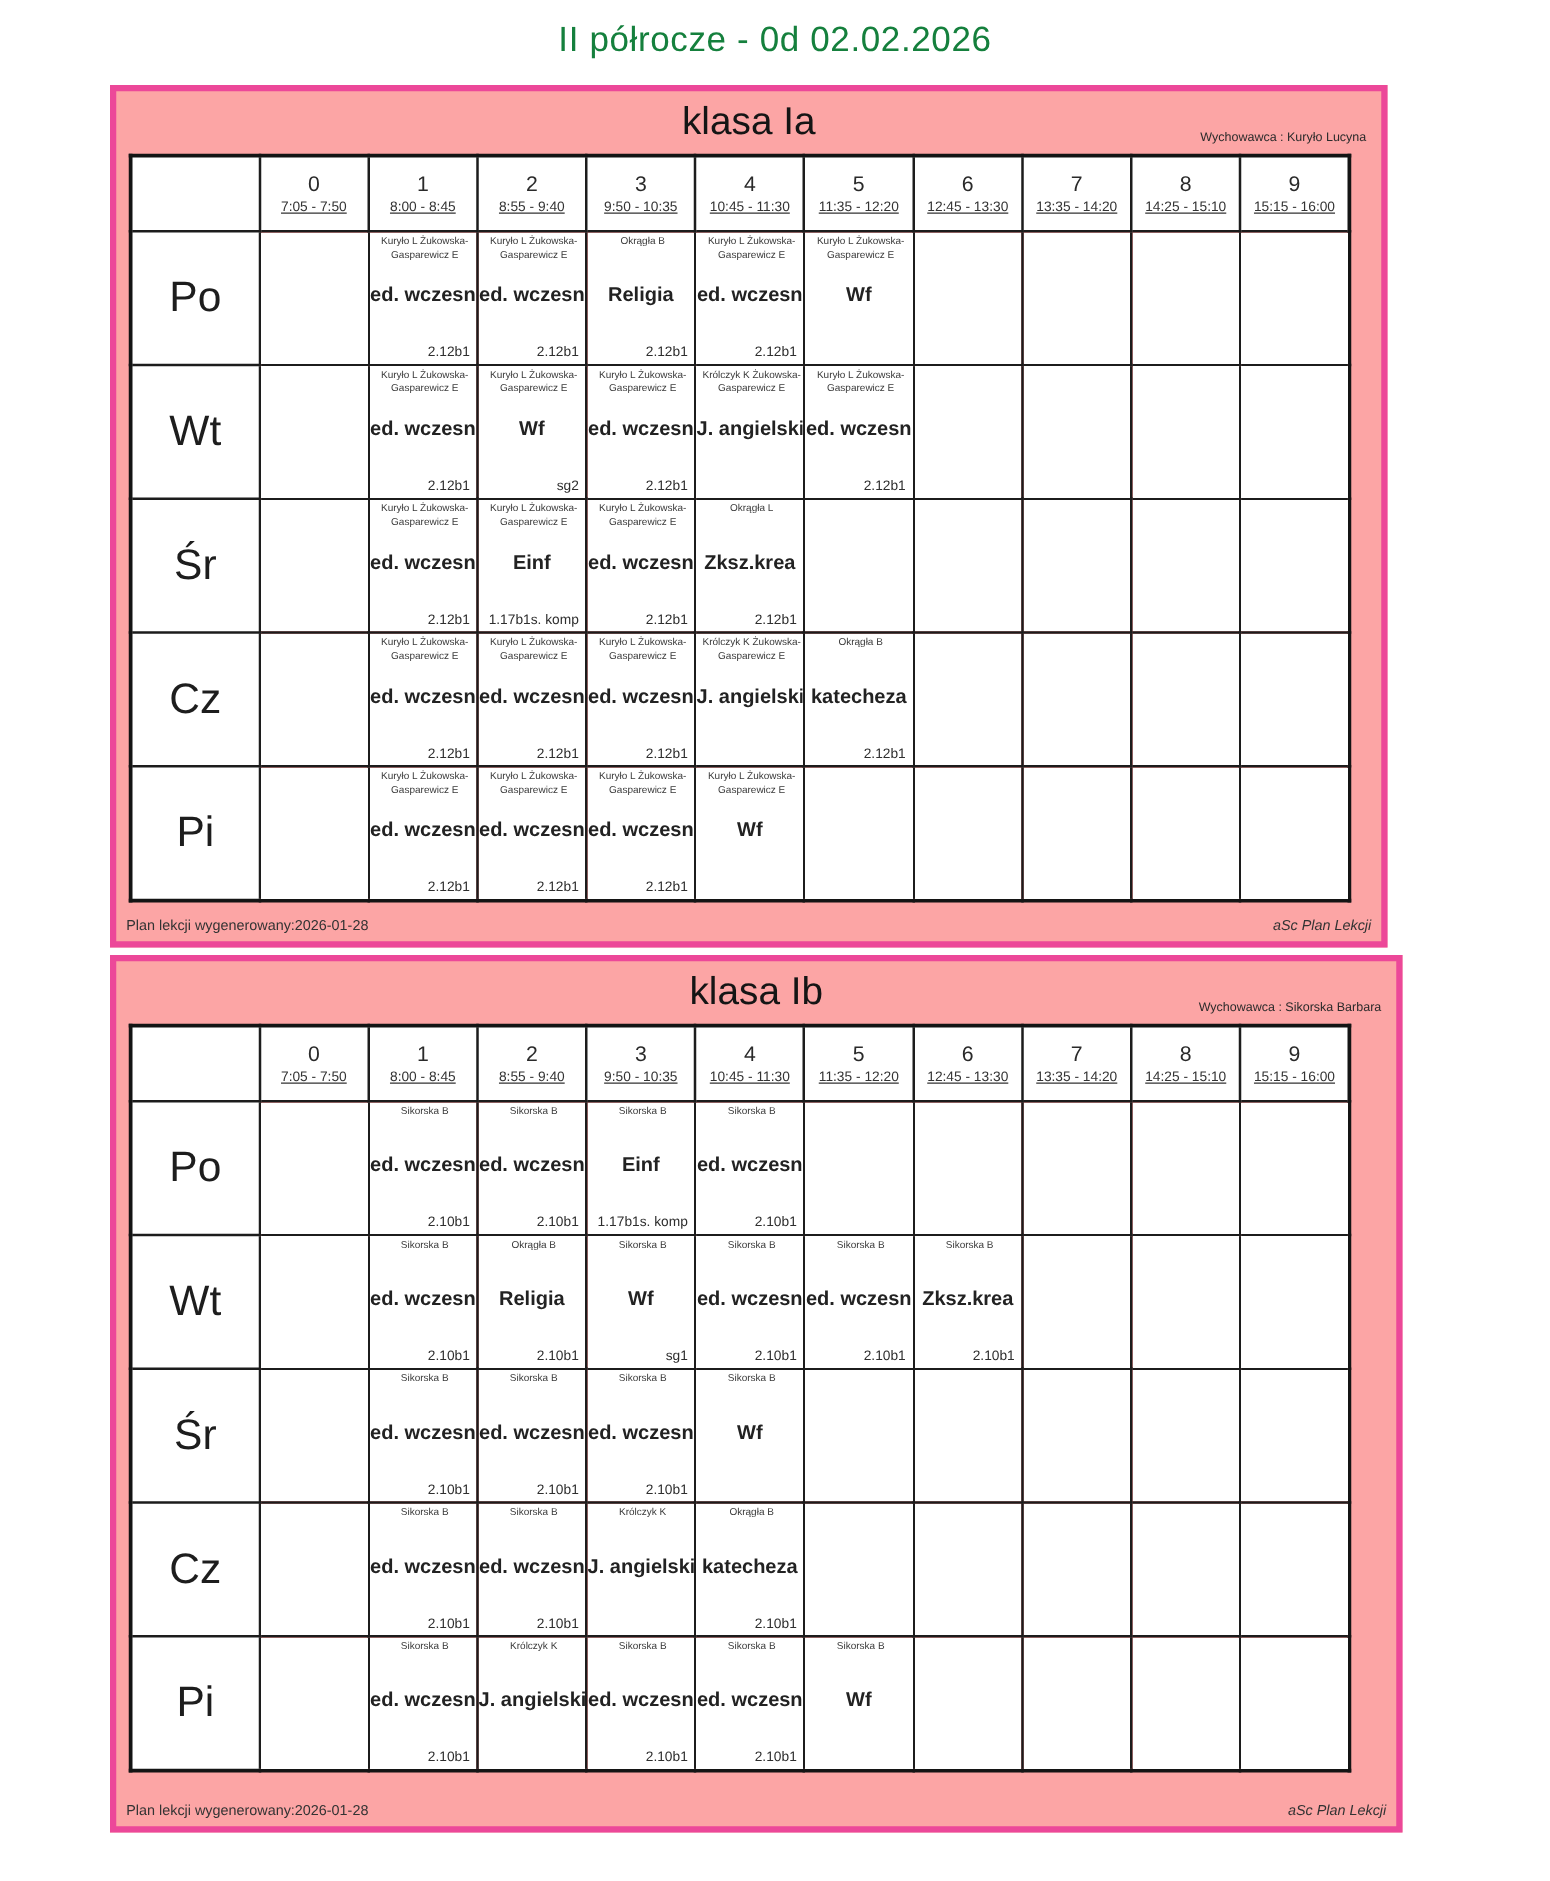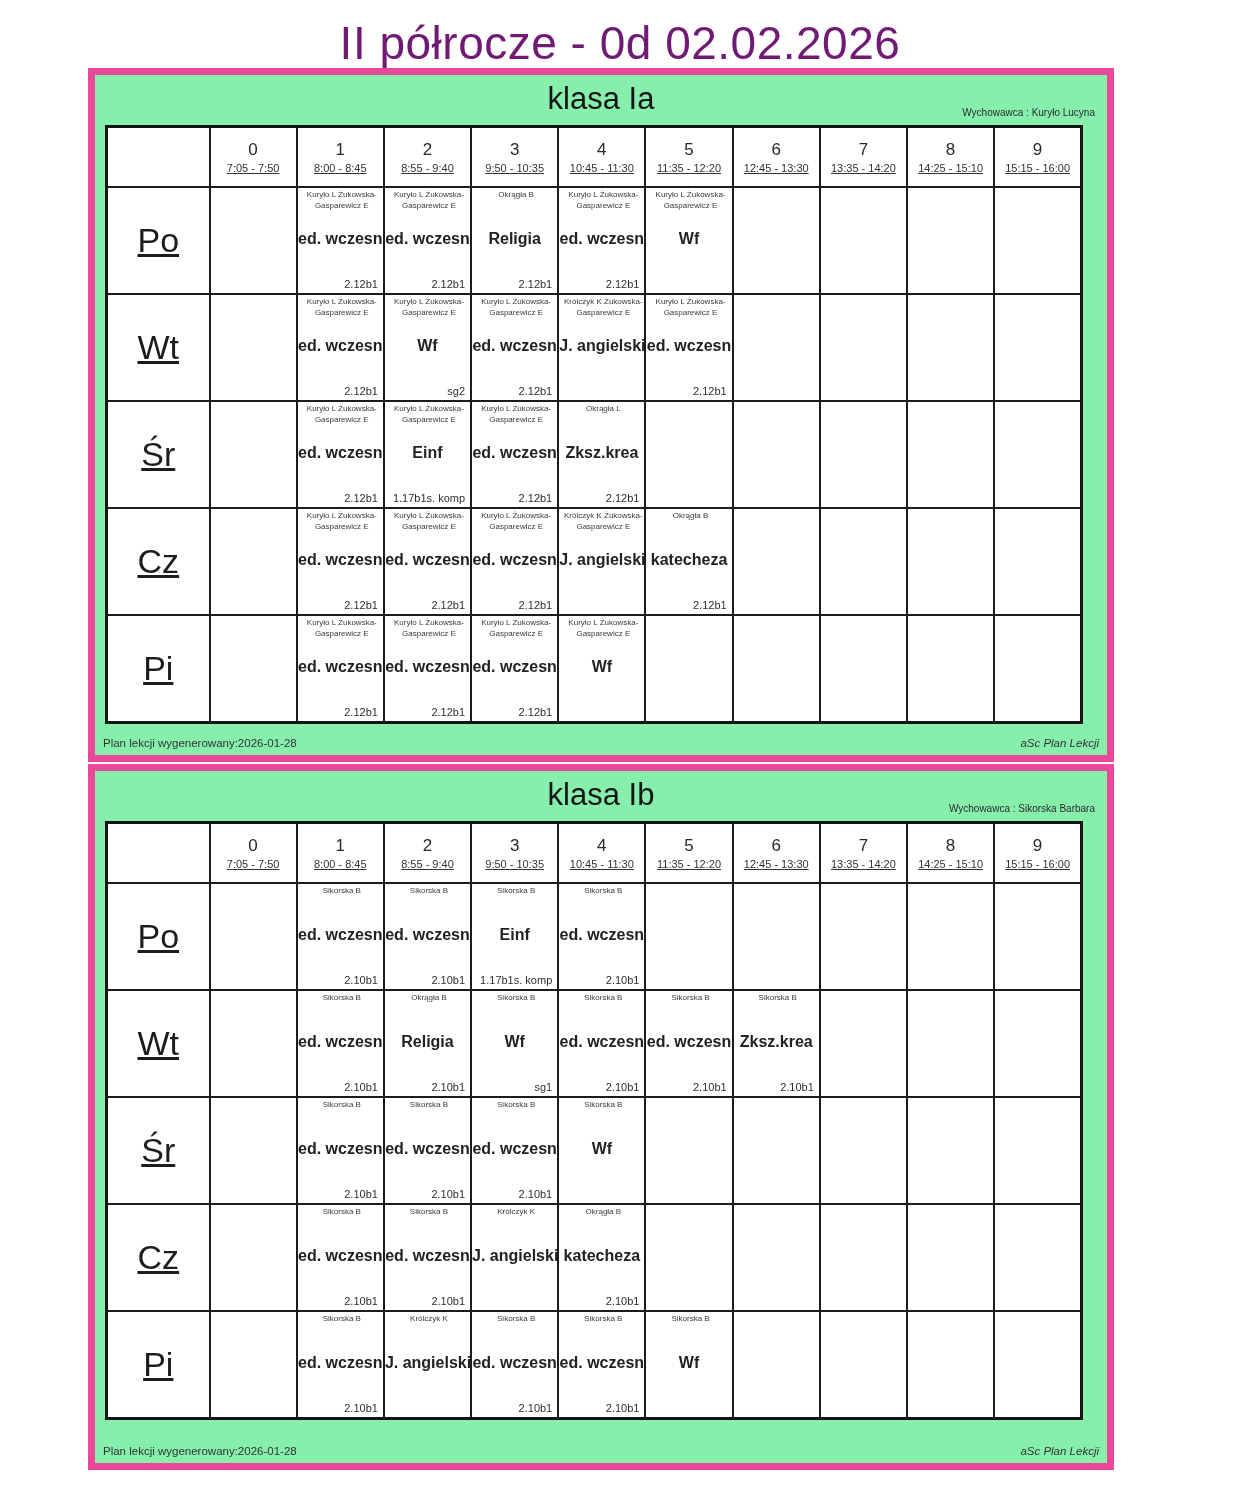--- a/index.html
+++ b/index.html
@@ -2,49 +2,49 @@
 <html><head>
 <meta charset="utf-8">
 <style>
   html,body{margin:0;padding:0;background:#ffffff;}
   body{
     width:1240px;height:1505px;position:relative;
     font-family:"Liberation Sans", sans-serif;color:#262626;
   }
   .main-title{
     position:absolute;top:16px;left:0;width:100%;text-align:center;
-    font-size:46px;letter-spacing:0.5px;color:#701a75;
+    font-size:28px;letter-spacing:0.5px;color:#15803d;
   }
   .section{
-    position:absolute;left:88px;width:1012px;background:#86efac;
-    border:7px solid #ec4899;
+    position:absolute;left:88px;width:1012px;background:#fca5a5;
+    border:5px solid #ec4899;
   }
   #section-0{top:68px;height:680px;}
-  #section-1{top:764px;height:692px;}
+  #section-1{top:764px;height:692px;padding-left:12px;}
   .klasa-title{
     position:absolute;top:6px;left:0;width:100%;text-align:center;
     font-size:31px;font-weight:400;color:#151515;
   }
   .homeroom{
     position:absolute;top:32px;right:12px;font-size:10px;color:#2b2b2b;
   }
   .grid{
     position:absolute;top:50px;left:10px;
     border-collapse:collapse;table-layout:fixed;width:978px;
   }
   .grid col.day-col{width:103px;}
   .grid th,.grid td{
     border:2px solid #1c1c1c;padding:0;background:#fff;
   }
   .grid{border:3px solid #141414;}
   th.period-th{height:58px;vertical-align:middle;text-align:center;font-weight:400;}
   .period-num{font-size:17px;color:#2a2a2a;line-height:1.2;}
   .period-time{font-size:11px;color:#333;margin-top:2px;text-decoration:underline;}
   td.day-td{
-    text-align:center;vertical-align:middle;font-size:34px;color:#1d1d1d;text-decoration:underline;
+    text-align:center;vertical-align:middle;font-size:34px;color:#1d1d1d;
   }
   td.lesson-td{position:relative;height:105px;overflow:hidden;}
   .teacher{
     position:absolute;top:2px;left:3px;right:0;
     font-size:8px;line-height:1.35;color:#3a3a3a;text-align:center;
     overflow-wrap:break-word;word-break:break-word;
   }
   .subject{
     position:absolute;top:42px;left:0;right:0;text-align:center;
     font-size:16px;color:#222;white-space:nowrap;font-weight:bold;

